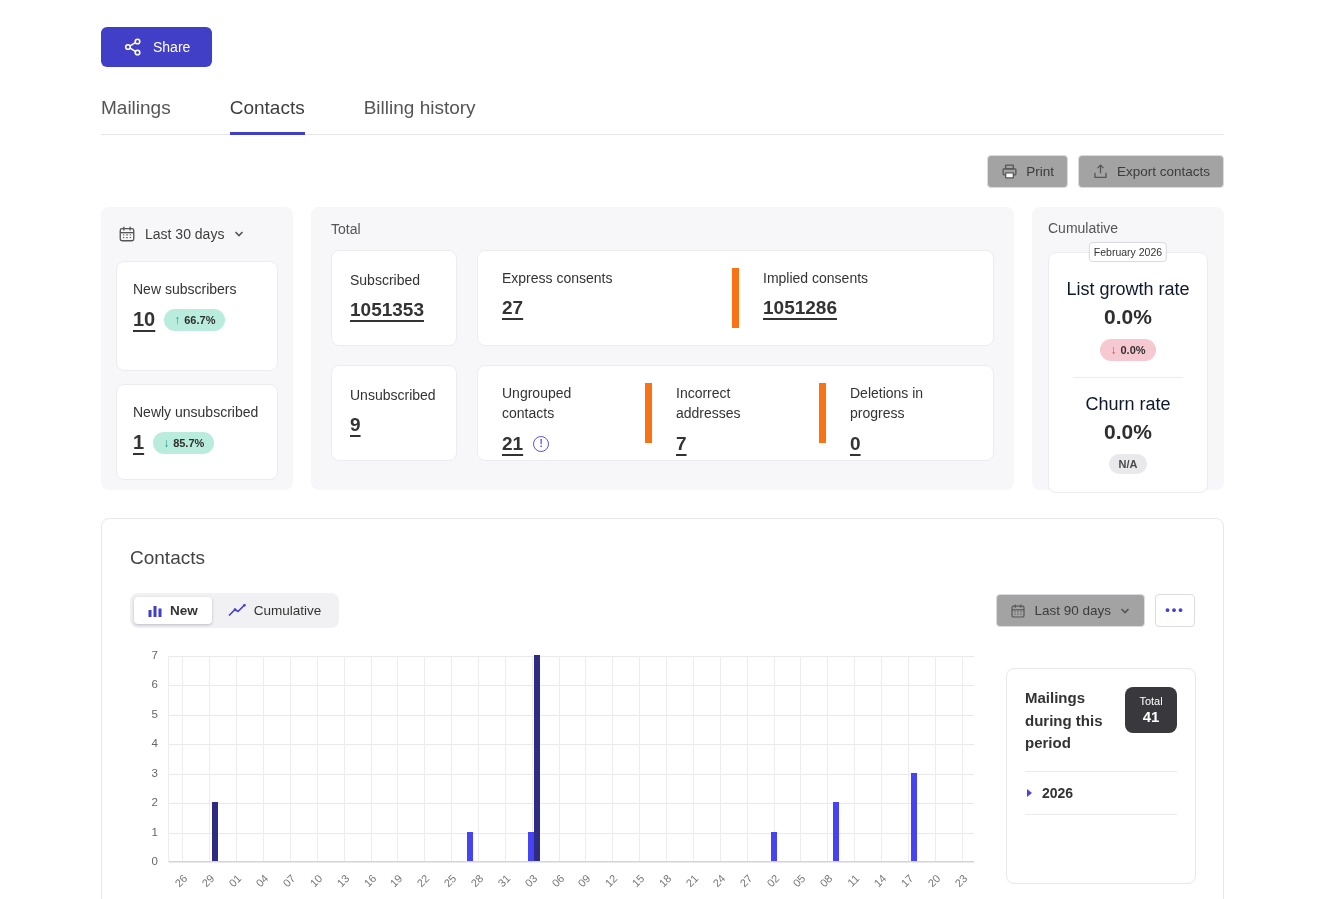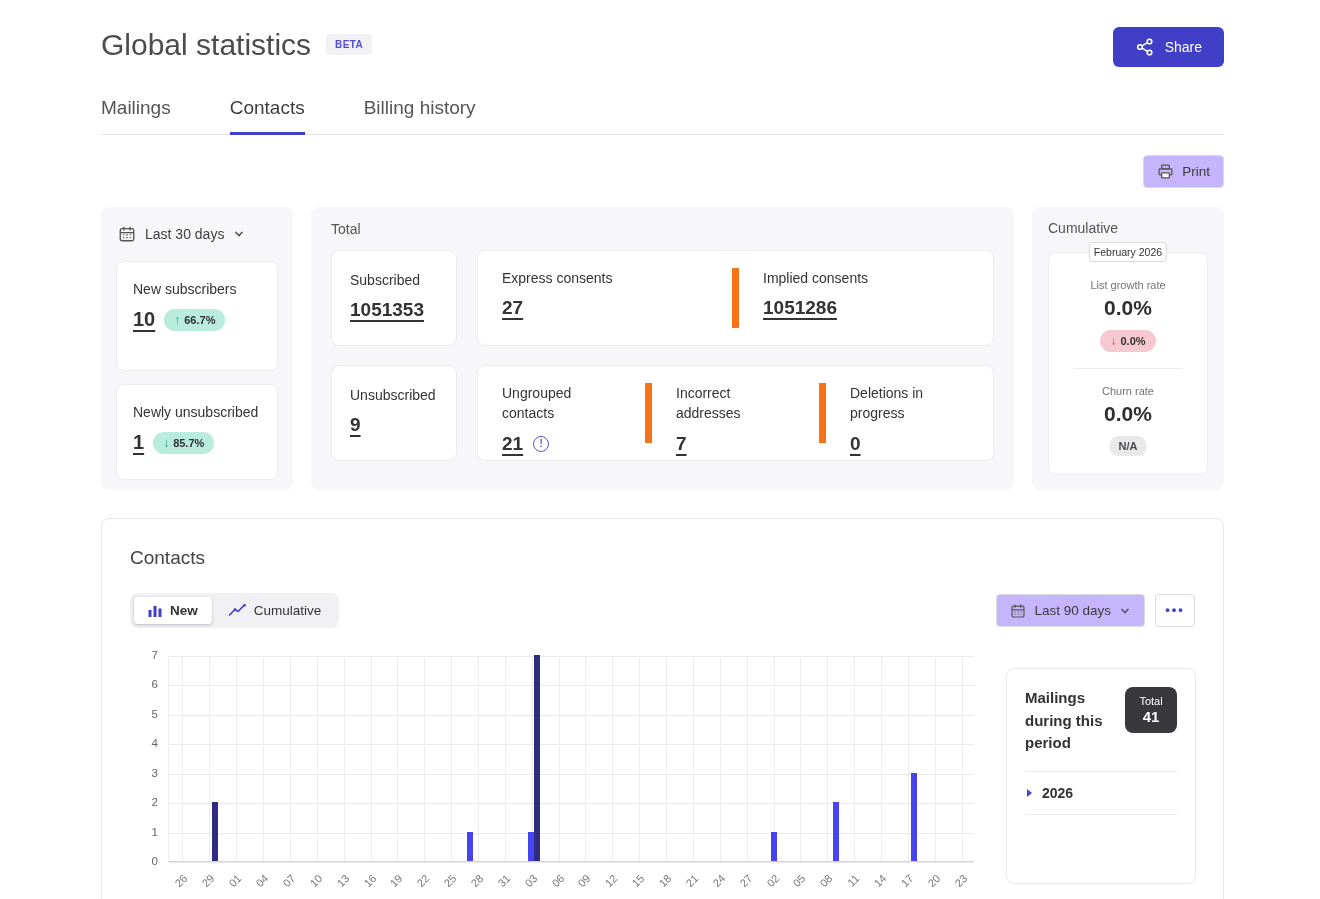--- a/index.html
+++ b/index.html
@@ -15,21 +15,21 @@
   .share-btn { display:flex; align-items:center; gap:10px; background:#413ec8; color:#fff; border:none; border-radius:6px; height:40px; padding:0 22px; font-size:14px; font-family:inherit; cursor:pointer; }
 
   
   .tabs { display:flex; gap:59px; border-bottom:1px solid #e4e4e7; margin:30px 96px 0 101px; }
   .tab { font-size:19px; color:#555; padding-bottom:15px; cursor:pointer; position:relative; }
   .tab.active { color:#3e3e3e; }
   .tab.active::after { content:""; position:absolute; left:0; right:0; bottom:-1px; height:3px; background:#413ec8; }
 
   
   .actions-row { display:flex; justify-content:flex-end; gap:10px; margin:20px 96px 0 101px; }
-  .ghost-btn { display:flex; align-items:center; gap:8px; background:#c4b5fd; border:1px solid #dcdce0; border-radius:4px; height:33px; padding:0 13px; font-size:13.5px; color:#3c3c3c; font-family:inherit; cursor:pointer; }
+  .ghost-btn { display:flex; align-items:center; gap:8px; background:#a3a3a3; border:1px solid #dcdce0; border-radius:4px; height:33px; padding:0 13px; font-size:13.5px; color:#3c3c3c; font-family:inherit; cursor:pointer; }
 
   
   .stats-row { display:flex; gap:18px; margin:19px 96px 0 101px; height:283px; }
   .panel { background:#f7f7f9; border-radius:8px; }
   .period-panel { width:192px; padding:13px 15px; }
   .total-panel { flex:1; padding:14px 20px; }
   .performance-panel { width:192px; padding:13px 16px; }
   .panel-title { font-size:14px; color:#555; }
 
   .dropdown { display:flex; align-items:center; gap:9px; font-size:14px; color:#3e3e3e; padding:5px 2px; cursor:pointer; }
@@ -57,21 +57,21 @@
   .multi-card { flex:1; display:flex; align-items:stretch; padding:17px 0; }
   .cell { flex:1; padding:0 24px; border-left:7px solid #f97316; }
   .cell:first-child { border-left:none; }
   .value-with-icon { display:flex; align-items:center; gap:10px; margin-top:9px; }
   .value-with-icon .stat-value { margin-top:0; }
   .cell .stat-value-row { margin-top:9px; }
   .info-icon { width:16px; height:16px; border:1.4px solid #5a57dd; border-radius:50%; color:#5a57dd; font-size:10px; font-weight:700; display:inline-flex; align-items:center; justify-content:center; line-height:1; }
 
   .perf-card { background:#fff; border:1px solid #ececf0; border-radius:8px; margin-top:16px; position:relative; text-align:center; padding:26px 10px 18px; }
   .month-pill { position:absolute; top:-11px; left:50%; transform:translateX(-50%); background:#fff; border:1px solid #d9d9de; border-radius:4px; font-size:10.5px; color:#333; padding:3px 4px; white-space:nowrap; }
-  .perf-label { font-size:11px; color:#737373; }
+  .perf-label { font-size:18px; color:#0f172a; }
   .perf-value { font-size:21px; font-weight:700; color:#2f2f2f; margin-top:5px; }
   .perf-card .pill { margin-top:10px; }
   .perf-divider { border:none; border-top:1px solid #ececf0; margin:16px 14px; }
 
   
   .contacts-panel { margin:28px 96px 0 101px; background:#fff; border:1px solid #e7e7ea; border-radius:8px; padding:28px; height:420px; }
   .section-title { font-size:19px; font-weight:400; color:#444; margin:0; }
   .controls-row { display:flex; justify-content:space-between; align-items:center; margin-top:24px; }
   .toggle-group { background:#f1f1f4; border-radius:8px; padding:4px; display:inline-flex; gap:2px; }
   .toggle { display:flex; align-items:center; gap:8px; border:none; background:transparent; border-radius:4px; padding:6px 14px; font-size:13.5px; color:#333; font-family:inherit; cursor:pointer; }
@@ -101,24 +101,20 @@
   .tri { width:0; height:0; border-left:5px solid #4946d8; border-top:4px solid transparent; border-bottom:4px solid transparent; }
 
   .icon { display:inline-flex; align-items:center; justify-content:center; }
 </style>
 </head>
 <body>
 
 <div class="page">
 
   <div class="topbar">
-    <div class="title-group">
-      <h1 class="page-title">Global statistics</h1>
-      <span class="beta-badge">BETA</span>
-    </div>
     <button class="share-btn">
       <span class="icon">
         <svg width="20" height="20" viewBox="0 0 20 20" fill="none" stroke="#fff" stroke-width="1.6">
           <circle cx="14.5" cy="4.5" r="2.3"></circle>
             <circle cx="5" cy="10" r="2.3"></circle>
             <circle cx="14.5" cy="15.5" r="2.3"></circle>
           <line x1="7.1" y1="8.9" x2="12.4" y2="5.6"></line>
             <line x1="7.1" y1="11.1" x2="12.4" y2="14.4"></line>
         </svg>
       </span>
@@ -135,20 +131,29 @@
   <div class="actions-row">
     <button class="ghost-btn">
       <span class="icon">
         <svg width="17" height="17" viewBox="0 0 20 20" fill="none" stroke="#555" stroke-width="1.5">
           <rect x="5.5" y="2.5" width="9" height="4.5" rx="0.5"></rect>
           <rect x="2.5" y="7" width="15" height="7" rx="1"></rect>
           <rect x="5.5" y="11.5" width="9" height="6" rx="0.5" fill="#fff"></rect>
         </svg>
       </span>
       <span>Print</span>
+    </button>
+    <button class="ghost-btn">
+      <span class="icon">
+        <svg width="17" height="17" viewBox="0 0 20 20" fill="none" stroke="#555" stroke-width="1.5">
+          <path d="M10 12 V2.5 M6.5 6 L10 2.5 L13.5 6"></path>
+          <path d="M3.5 11.5 V17 H16.5 V11.5"></path>
+        </svg>
+      </span>
+      <span>Export contacts</span>
     </button>
   </div>
 
   <div class="stats-row">
 
     <aside class="panel period-panel">
       <div class="dropdown">
         <span class="icon">
           <svg width="18" height="18" viewBox="0 0 20 20" fill="none" stroke="#555" stroke-width="1.5">
             <rect x="2.5" y="4" width="15" height="13.5" rx="2"></rect>

